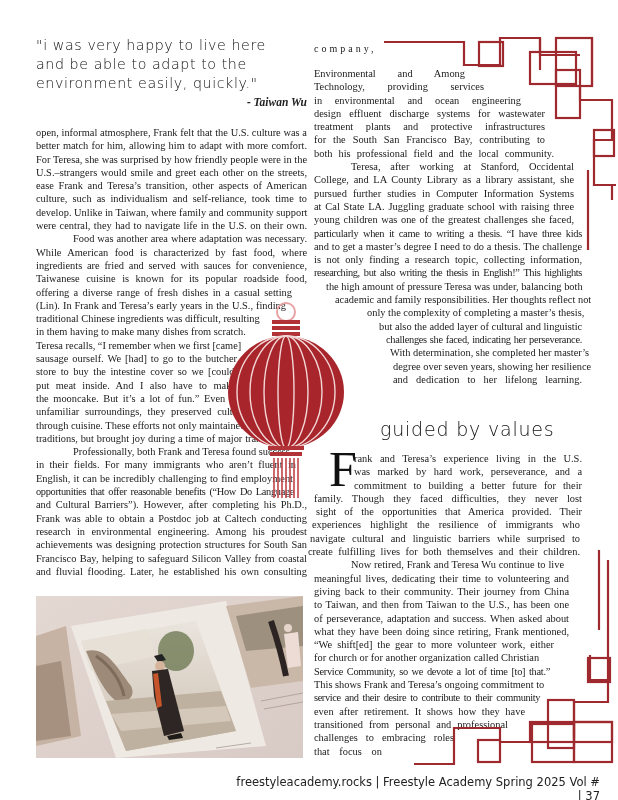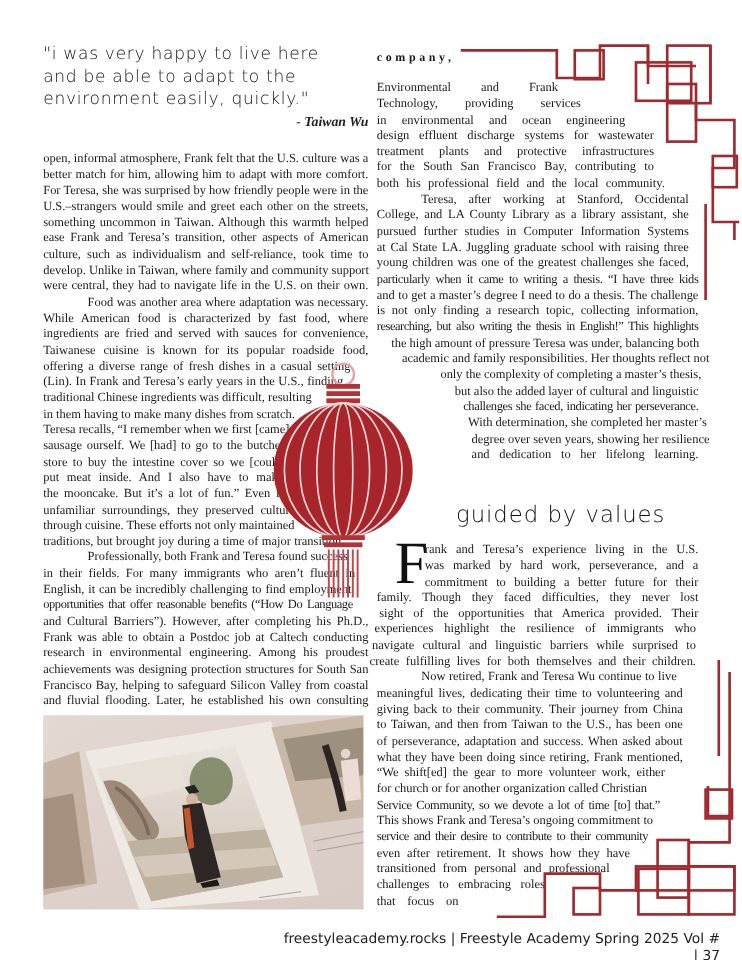--- a/index.html
+++ b/index.html
@@ -17,21 +17,21 @@
       font-family: "Liberation Serif", serif; font-style: italic; font-weight: bold; font-size: 11.5px; color: #222;
     }
 
     .col-text { position: absolute; font-size: 10.4px; line-height: 13.3px; text-align: justify; }
     .line { display: block; white-space: nowrap; text-align-last: justify; text-align: justify; }
     .line.last { text-align-last: left; }
 
     .left-col { left: 36px; top: 106px; width: 271px; margin-top: 20px; }
     .right-col { left: 314px; width: 270px; }
 
-    .company-word { letter-spacing: 3px; font-weight: bold; font-size: 10px; }
+    .company-word { letter-spacing: 3px; font-weight: normal; font-size: 10px; }
 
     .section-title {
       position: absolute; left: 380px; top: 418px;
       font-family: "DejaVu Sans", sans-serif; font-size: 19px; letter-spacing: 0.8px;
       color: #111; font-weight: 300;
     }
 
     .drop-cap {
       position: absolute; left: 329px; top: 446px;
       font-size: 50px; line-height: 46px; font-family: "Liberation Serif", serif; color: #111;
@@ -57,21 +57,20 @@
   <div>and be able to adapt to the</div>
   <div>environment easily, quickly."</div>
 </div>
 <div class="quote-attr">- Taiwan Wu</div>
 
 <div class="col-text left-col">
   <span class="line" style="width:271px">open, informal atmosphere, Frank felt that the U.S. culture was a</span>
   <span class="line" style="width:271px">better match for him, allowing him to adapt with more comfort.</span>
   <span class="line" style="width:271px">For Teresa, she was surprised by how friendly people were in the</span>
   <span class="line" style="width:271px">U.S.–strangers would smile and greet each other on the streets,</span>
-  <span class="line" style="width:271px">something uncommon in Taiwan. Although this warmth helped</span>
   <span class="line" style="width:271px">ease Frank and Teresa’s transition, other aspects of American</span>
   <span class="line" style="width:271px">culture, such as individualism and self-reliance, took time to</span>
   <span class="line" style="width:271px">develop. Unlike in Taiwan, where family and community support</span>
   <span class="line" style="width:271px">were central, they had to navigate life in the U.S. on their own.</span>
   <span class="line" style="width:271px;padding-left:37px">Food was another area where adaptation was necessary.</span>
   <span class="line" style="width:271px">While American food is characterized by fast food, where</span>
   <span class="line" style="width:271px">ingredients are fried and served with sauces for convenience,</span>
   <span class="line" style="width:271px">Taiwanese cuisine is known for its popular roadside food,</span>
   <span class="line" style="width:256px">offering a diverse range of fresh dishes in a casual setting</span>
   <span class="line" style="width:250px">(Lin). In Frank and Teresa’s early years in the U.S., finding</span>
@@ -140,21 +139,21 @@
     <path d="M248,38 L262,36 L265,70 L252,72 Z" fill="#ecdcd5"></path>
     <line x1="225" y1="105" x2="267" y2="97" stroke="#a89c92" stroke-width="0.8"></line>
     <line x1="228" y1="113" x2="267" y2="106" stroke="#a89c92" stroke-width="0.8"></line>
     <line x1="180" y1="152" x2="215" y2="147" stroke="#a89c92" stroke-width="0.8"></line>
   </svg>
 </div>
 
 <div class="col-text right-col" style="top:42px">
   <span class="line last company-word" style="width:80px;line-height:14px">company,</span>
   <span style="display:block;height:11px"></span>
-  <span class="line" style="width:151px">Environmental and Frank</span>
+  <span class="line" style="width:151px">Environmental and Among</span>
   <span class="line" style="width:170px">Technology, providing services</span>
   <span class="line" style="width:207px">in environmental and ocean engineering</span>
   <span class="line" style="width:231px">design effluent discharge systems for wastewater</span>
   <span class="line" style="width:231px">treatment plants and protective infrastructures</span>
   <span class="line" style="width:231px">for the South San Francisco Bay, contributing to</span>
   <span class="line" style="width:240px">both his professional field and the local community.</span>
   <span class="line" style="width:260px;padding-left:37px">Teresa, after working at Stanford, Occidental</span>
   <span class="line" style="width:260px">College, and LA County Library as a library assistant, she</span>
   <span class="line" style="width:260px">pursued further studies in Computer Information Systems</span>
   <span class="line" style="width:260px">at Cal State LA. Juggling graduate school with raising three</span>

